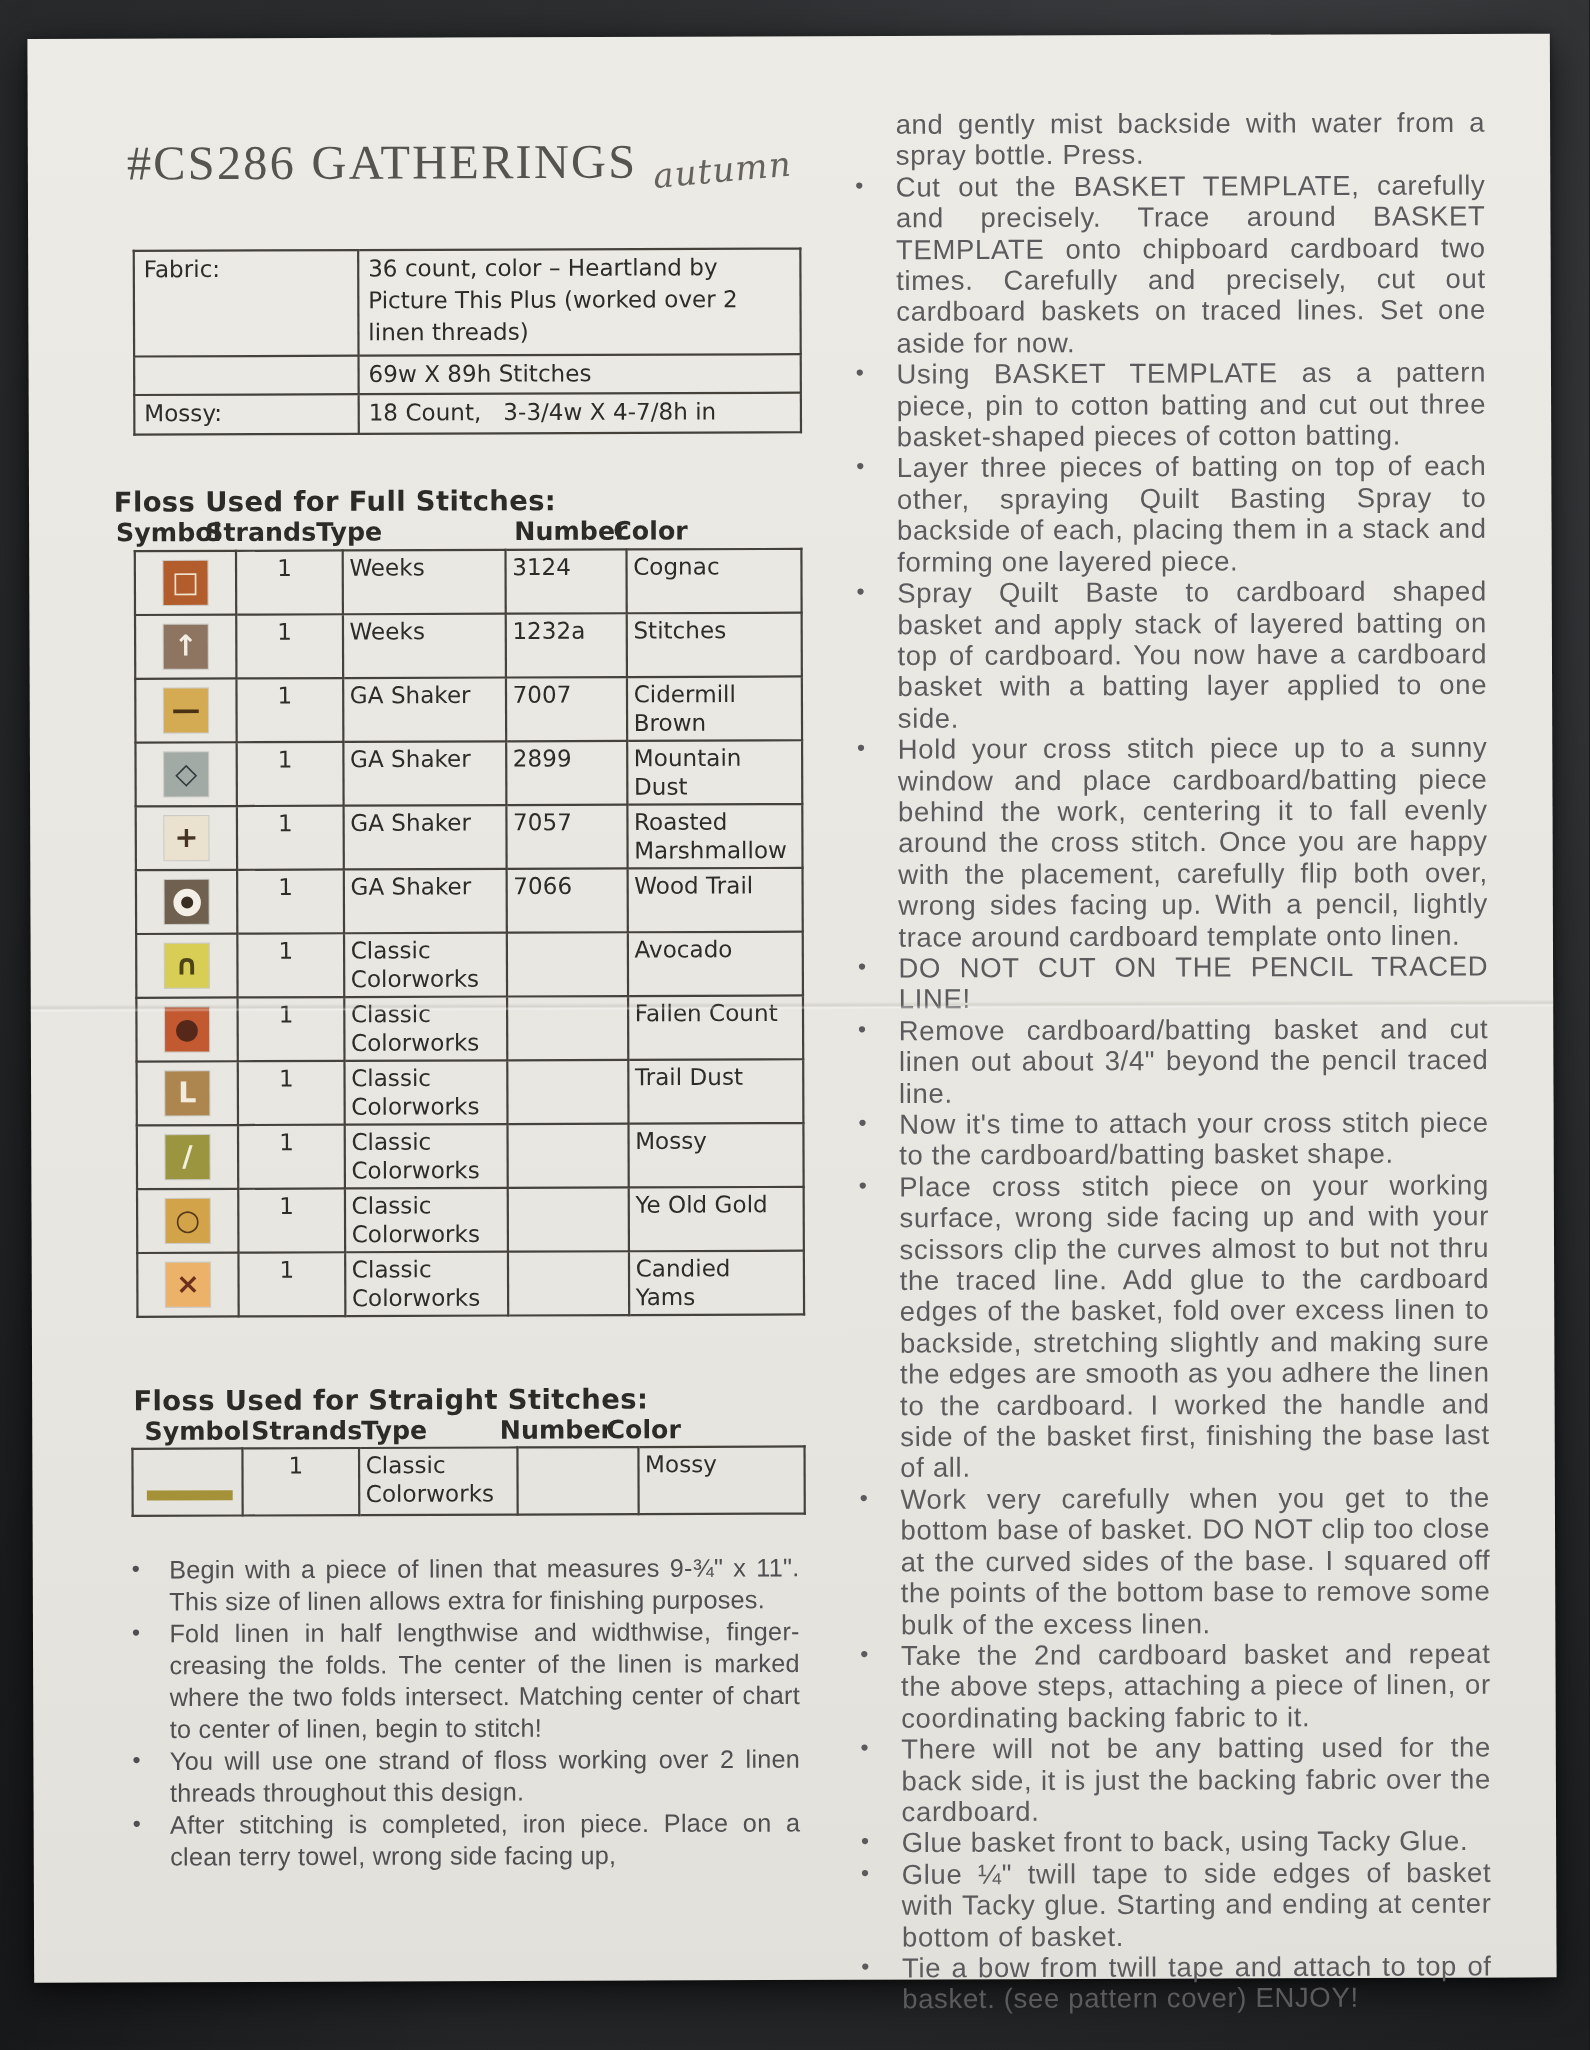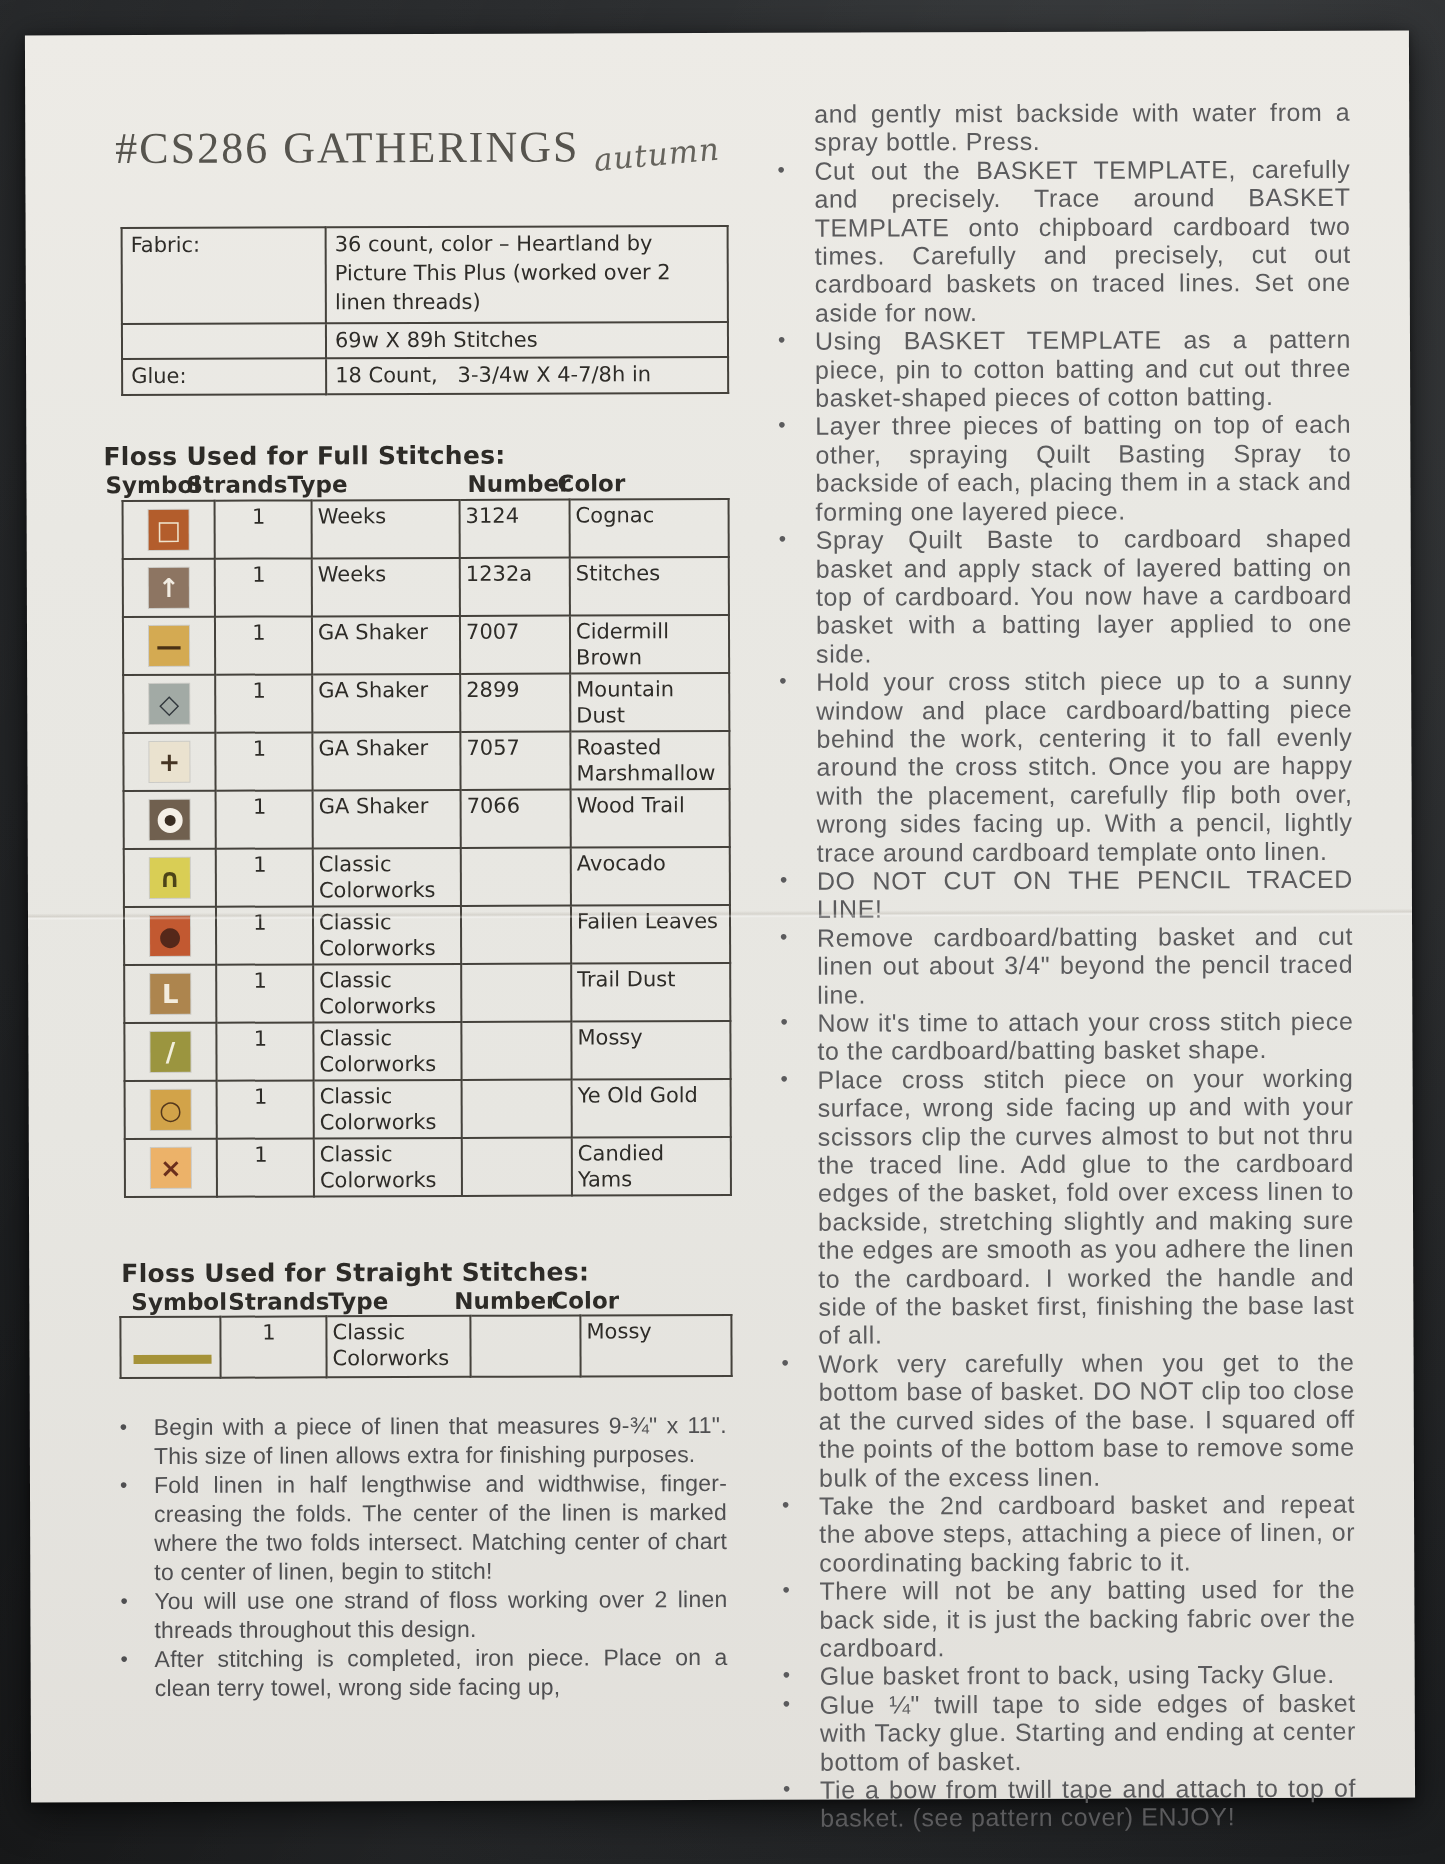--- a/index.html
+++ b/index.html
@@ -100,21 +100,21 @@
       <tbody>
           <tr>
             <td class="flabel">Fabric:</td>
             <td class="fvalue">36 count, color – Heartland by Picture This Plus (worked over 2 linen threads)</td>
           </tr>
           <tr>
             <td class="flabel"></td>
             <td class="fvalue">69w X 89h Stitches</td>
           </tr>
           <tr>
-            <td class="flabel">Glue:</td>
+            <td class="flabel">Mossy:</td>
             <td class="fvalue">18 Count,   3-3/4w X 4-7/8h in</td>
           </tr>
         </tbody>
     </table>
 
     <div class="sec-heading heading-full">Floss Used for Full Stitches:</div>
     <div class="colheads colheads-full">
         <span>Symbol</span>
         <span>Strands</span>
         <span>Type</span>
@@ -212,21 +212,21 @@
           </tr>
           <tr>
             <td class="sym">
               <div class="sq" style="background: rgb(194, 89, 49);">
                 <span class="glyph" style="color: rgb(85, 40, 26);">●</span>
               </div>
             </td>
             <td class="strands">1</td>
             <td class="type">Classic Colorworks</td>
             <td class="number"></td>
-            <td class="color">Fallen Leaves</td>
+            <td class="color">Fallen Count</td>
           </tr>
           <tr>
             <td class="sym">
               <div class="sq" style="background: rgb(173, 133, 78);">
                 <span class="glyph" style="color: rgb(243, 236, 221);">L</span>
               </div>
             </td>
             <td class="strands">1</td>
             <td class="type">Classic Colorworks</td>
             <td class="number"></td>

